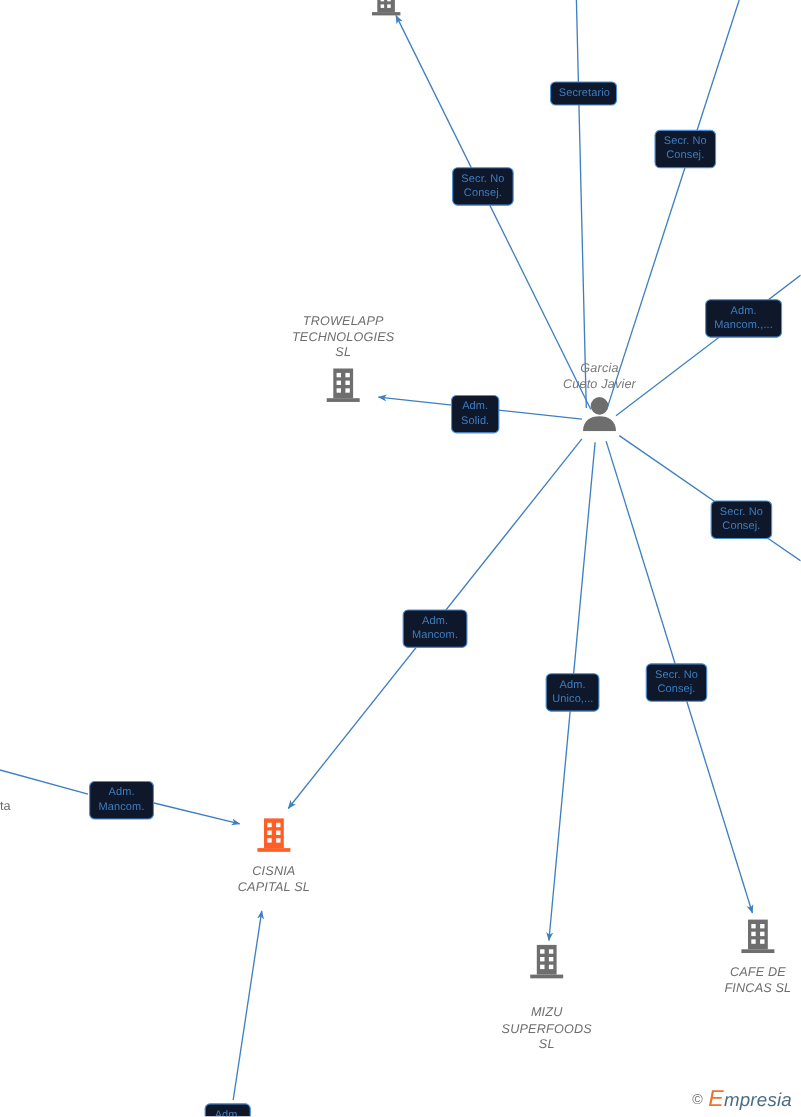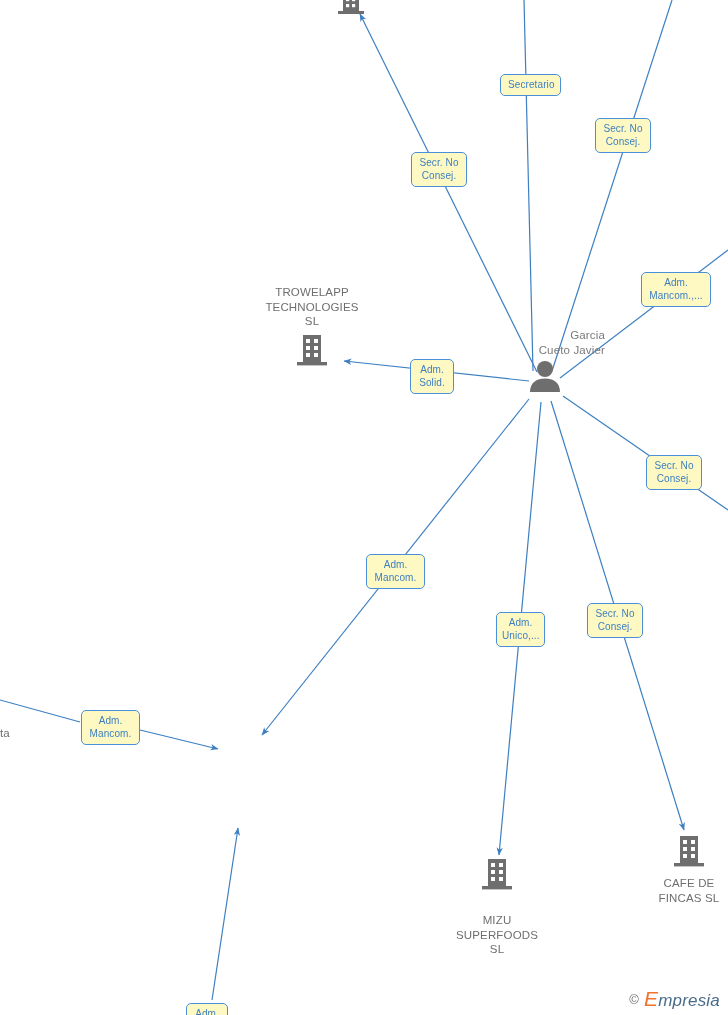--- a/index.html
+++ b/index.html
@@ -29,49 +29,49 @@
     stroke-width: 1.2;
     fill: none;
   }
   .edge-arrow {
     fill: #3d7fc1;
   }
   
   .rel-label {
     position: absolute;
     box-sizing: border-box;
-    background: #fef9c3;
+    background: #0f172a;
     border: 1.3px solid #4a90d9;
     border-radius: 5px;
     color: #3d7fc1;
     font-size: 10px;
     line-height: 13px;
     text-align: center;
     padding: 3px 5px 4px 5px;
     white-space: pre-line;
     letter-spacing: 0.1px;
   }
   .rel-label.one-line {
     padding: 3px 7px 4px 7px;
   }
   
   .node {
     position: absolute;
     text-align: center;
+    font-style: italic;
   }
   .node-caption {
     color: #6e6e6e;
     font-size: 11.5px;
     line-height: 14.5px;
     white-space: pre-line;
     letter-spacing: 0.15px;
   }
   .node-caption.person {
     color: #7a7a7a;
-    text-align: right;
   }
   .icon-wrap {
     display: block;
     margin: 0 auto;
   }
   
   #watermark {
     position: absolute;
     right: 8px;
     bottom: 4px;
@@ -196,20 +196,36 @@
     <div class="node-caption person">Garcia
 Cueto Javier</div>
     <span class="icon-wrap">
       <svg width="36" height="32" viewBox="0 0 36 32" style="margin-top:3px;" aria-hidden="true">
         <circle cx="18" cy="9" r="8" fill="#6e6e6e"></circle>
         <path d="M3,32 C3,22.5 9.6,18.4 18,18.4 C26.4,18.4 33,22.5 33,32 Z" fill="#6e6e6e"></path>
       </svg>
     </span>
   </div>
 
+  <div class="node" style="left:189px; top:742px; width:120px;">
+    <span class="icon-wrap">
+      <svg width="32" height="36" viewBox="0 0 32 36" aria-hidden="true">
+        <rect x="7" y="2" width="18" height="27" fill="#ff5f26"></rect>
+        <rect x="1" y="29" width="30" height="3.4" fill="#ff5f26"></rect>
+        <rect x="10" y="6" width="4" height="4" fill="#ffffff"></rect>
+        <rect x="18" y="6" width="4" height="4" fill="#ffffff"></rect>
+        <rect x="10" y="13" width="4" height="4" fill="#ffffff"></rect>
+        <rect x="18" y="13" width="4" height="4" fill="#ffffff"></rect>
+        <rect x="10" y="20" width="4" height="4" fill="#ffffff"></rect>
+        <rect x="18" y="20" width="4" height="4" fill="#ffffff"></rect>
+      </svg>
+    </span>
+    <div class="node-caption" style="margin-top:2px;">CISNIA
+CAPITAL  SL</div>
+  </div>
 
   <div class="node" style="left:437px; top:857px; width:120px;">
     <span class="icon-wrap">
       <svg width="32" height="36" viewBox="0 0 32 36" aria-hidden="true">
         <rect x="7" y="2" width="18" height="27" fill="#6e6e6e"></rect>
         <rect x="1" y="29" width="30" height="3.4" fill="#6e6e6e"></rect>
         <rect x="10" y="6" width="4" height="4" fill="#ffffff"></rect>
         <rect x="18" y="6" width="4" height="4" fill="#ffffff"></rect>
         <rect x="10" y="13" width="4" height="4" fill="#ffffff"></rect>
         <rect x="18" y="13" width="4" height="4" fill="#ffffff"></rect>

